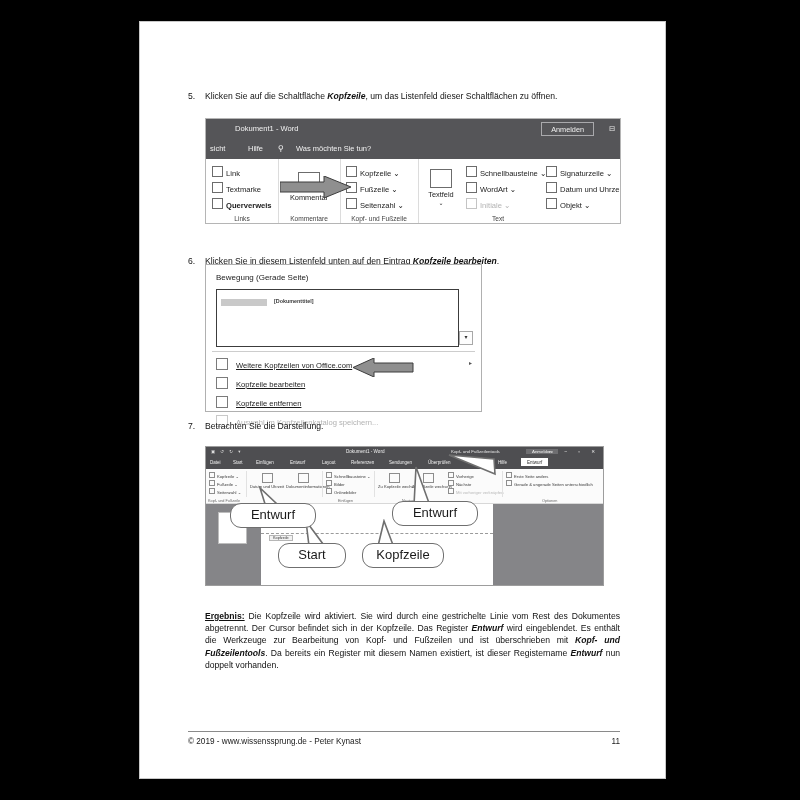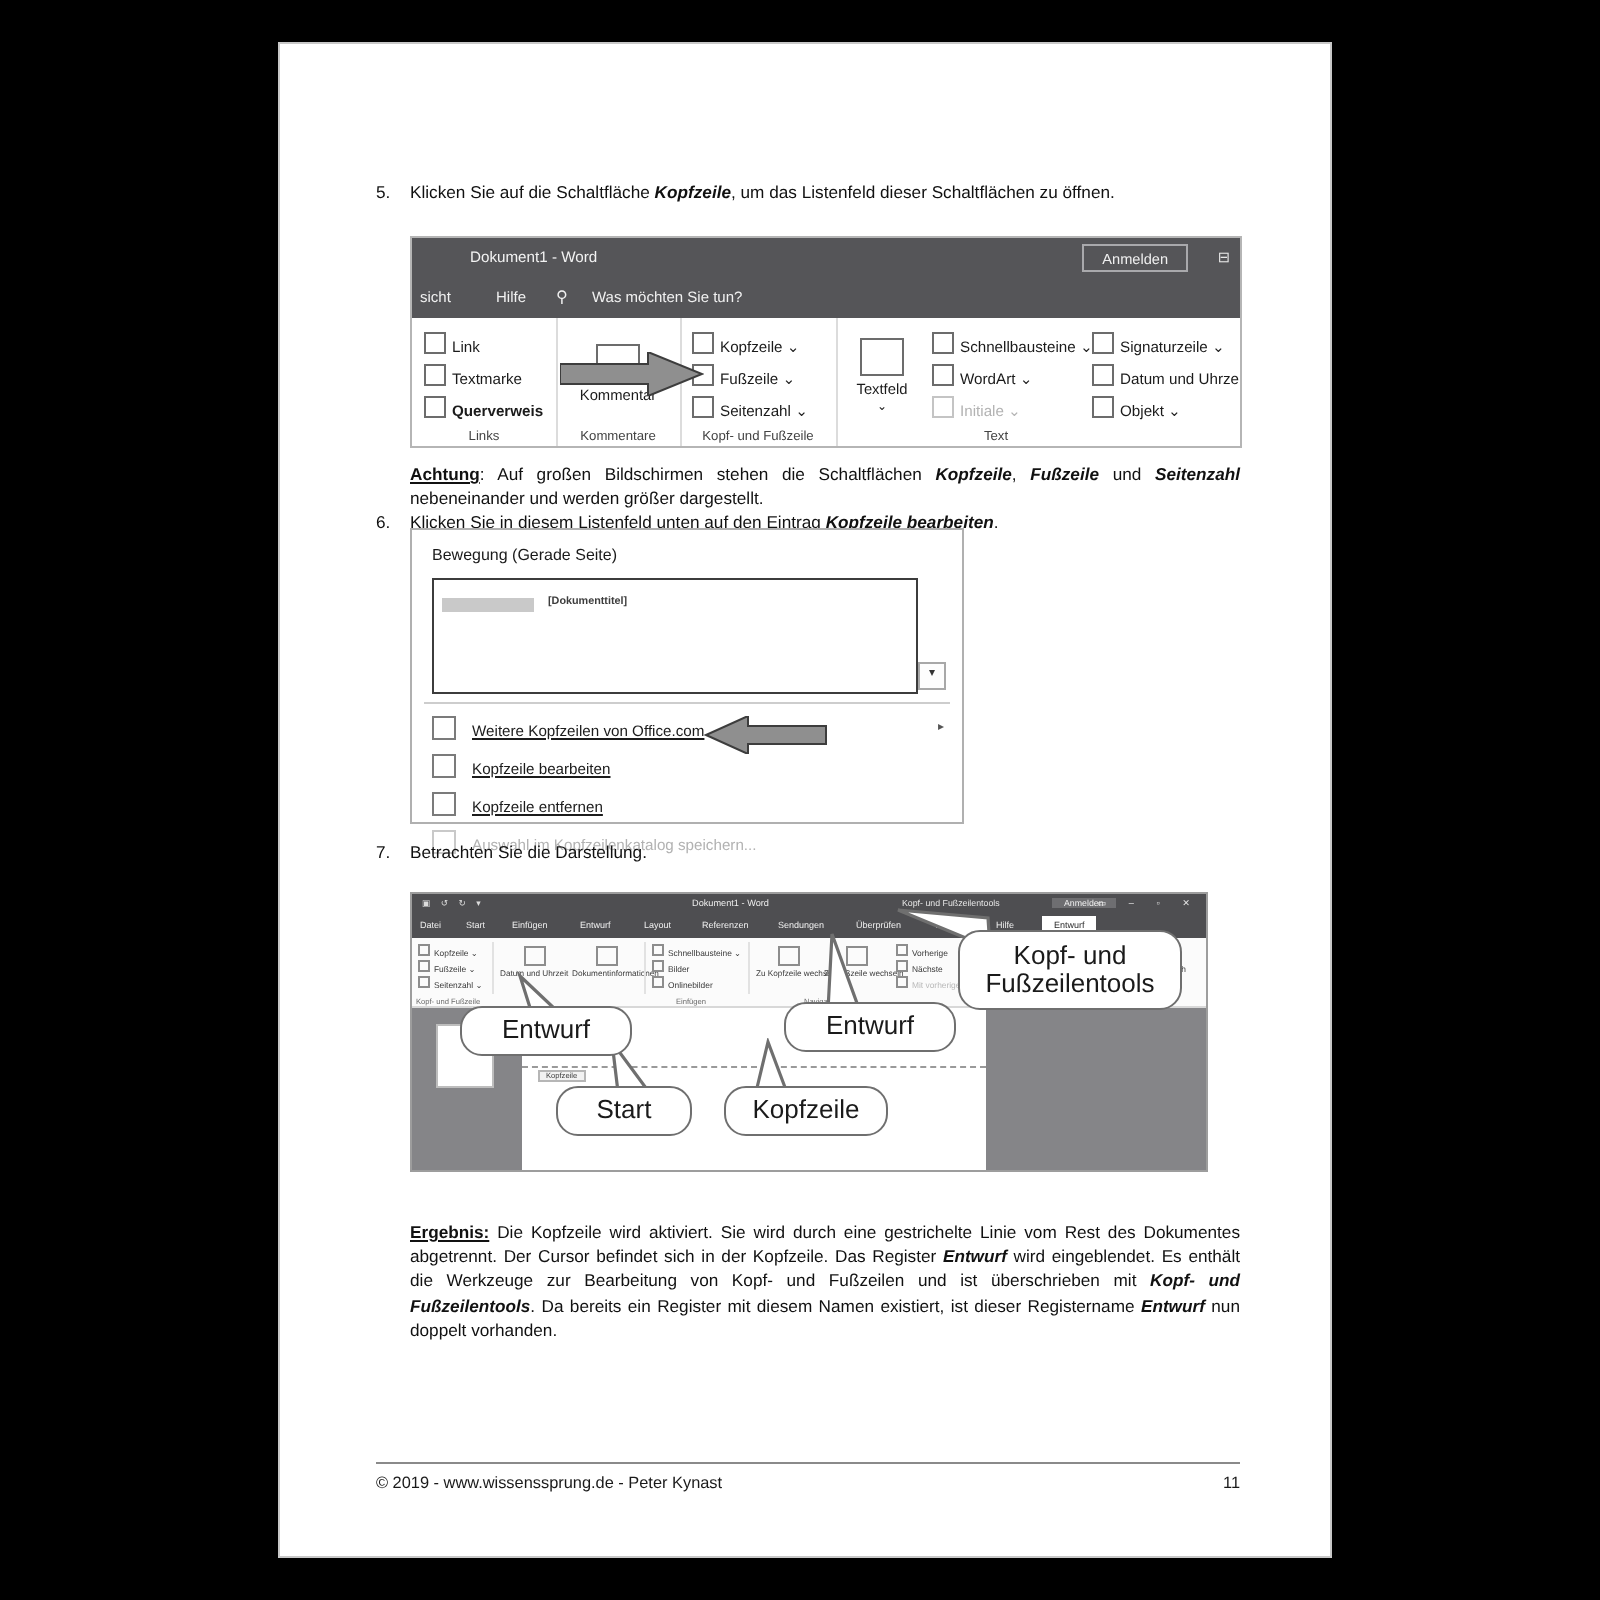--- a/index.html
+++ b/index.html
@@ -508,23 +508,20 @@
           <span class="ri dim" style="left:48px; top:39px;"><i class="ic"></i><span>Initiale ⌄</span></span>
           <span class="ri" style="left:128px; top:7px;"><i class="ic"></i><span>Signaturzeile  ⌄</span></span>
           <span class="ri" style="left:128px; top:23px;"><i class="ic"></i><span>Datum und Uhrzeit</span></span>
           <span class="ri" style="left:128px; top:39px;"><i class="ic"></i><span>Objekt  ⌄</span></span>
           <span class="glabel" style="left:0; width:160px;">Text</span>
         </div>
 
       </div>
     </div>
 
-    <div class="para" style="top:209px;">
-      <u class="uu">Achtung</u><span>: Auf großen Bildschirmen stehen die Schaltflächen </span><b class="bi">Kopfzeile</b><span>, </span><b class="bi">Fußzeile</b><span> und </span><b class="bi">Seitenzahl</b><span> nebeneinander und werden größer dargestellt.</span>
-    </div>
 
     <div class="step" style="top:233px;">
       <span class="num">6.</span>
       <span class="txt"><span>Klicken Sie in diesem Listenfeld unten auf den Eintrag </span><b class="bi">Kopfzeile bearbeiten</b><span>.</span></span>
     </div>
 
     <div id="fig-gallery">
       <span class="gal-title">Bewegung (Gerade Seite)</span>
       <div class="gal-preview">
         <span class="bar"></span>
@@ -620,24 +617,20 @@
         <polygon points="8,22 2,3 20,20" fill="#ffffff" stroke="#6f6f6f" stroke-width="1.6"></polygon>
       </svg>
 
       <div class="callout" style="left:186px; top:54px; width:86px; height:25px; font-size:13px;">
         <span>Entwurf</span>
       </div>
       <svg style="position:absolute;left:202px;top:18px;width:24px;height:40px;z-index:8;" viewBox="0 0 24 40">
         <polygon points="6,40 8,2 21,38" fill="#ffffff" stroke="#6f6f6f" stroke-width="1.6"></polygon>
       </svg>
 
-      <div class="callout" style="left:273px; top:18px; width:112px; height:40px; font-size:13px; white-space:pre-line;">
-        <span>Kopf- und
-Fußzeilentools</span>
-      </div>
       <svg style="position:absolute;left:242px;top:6px;width:48px;height:24px;z-index:8;" viewBox="0 0 48 24">
         <polygon points="47,21 1,2 46,6" fill="#ffffff" stroke="#6f6f6f" stroke-width="1.6"></polygon>
       </svg>
 
       <div class="callout" style="left:72px; top:96px; width:68px; height:25px; font-size:13px;">
         <span>Start</span>
       </div>
       <svg style="position:absolute;left:98px;top:72px;width:22px;height:28px;z-index:8;" viewBox="0 0 22 28">
         <polygon points="5,27 2,2 19,25" fill="#ffffff" stroke="#6f6f6f" stroke-width="1.6"></polygon>
       </svg>

